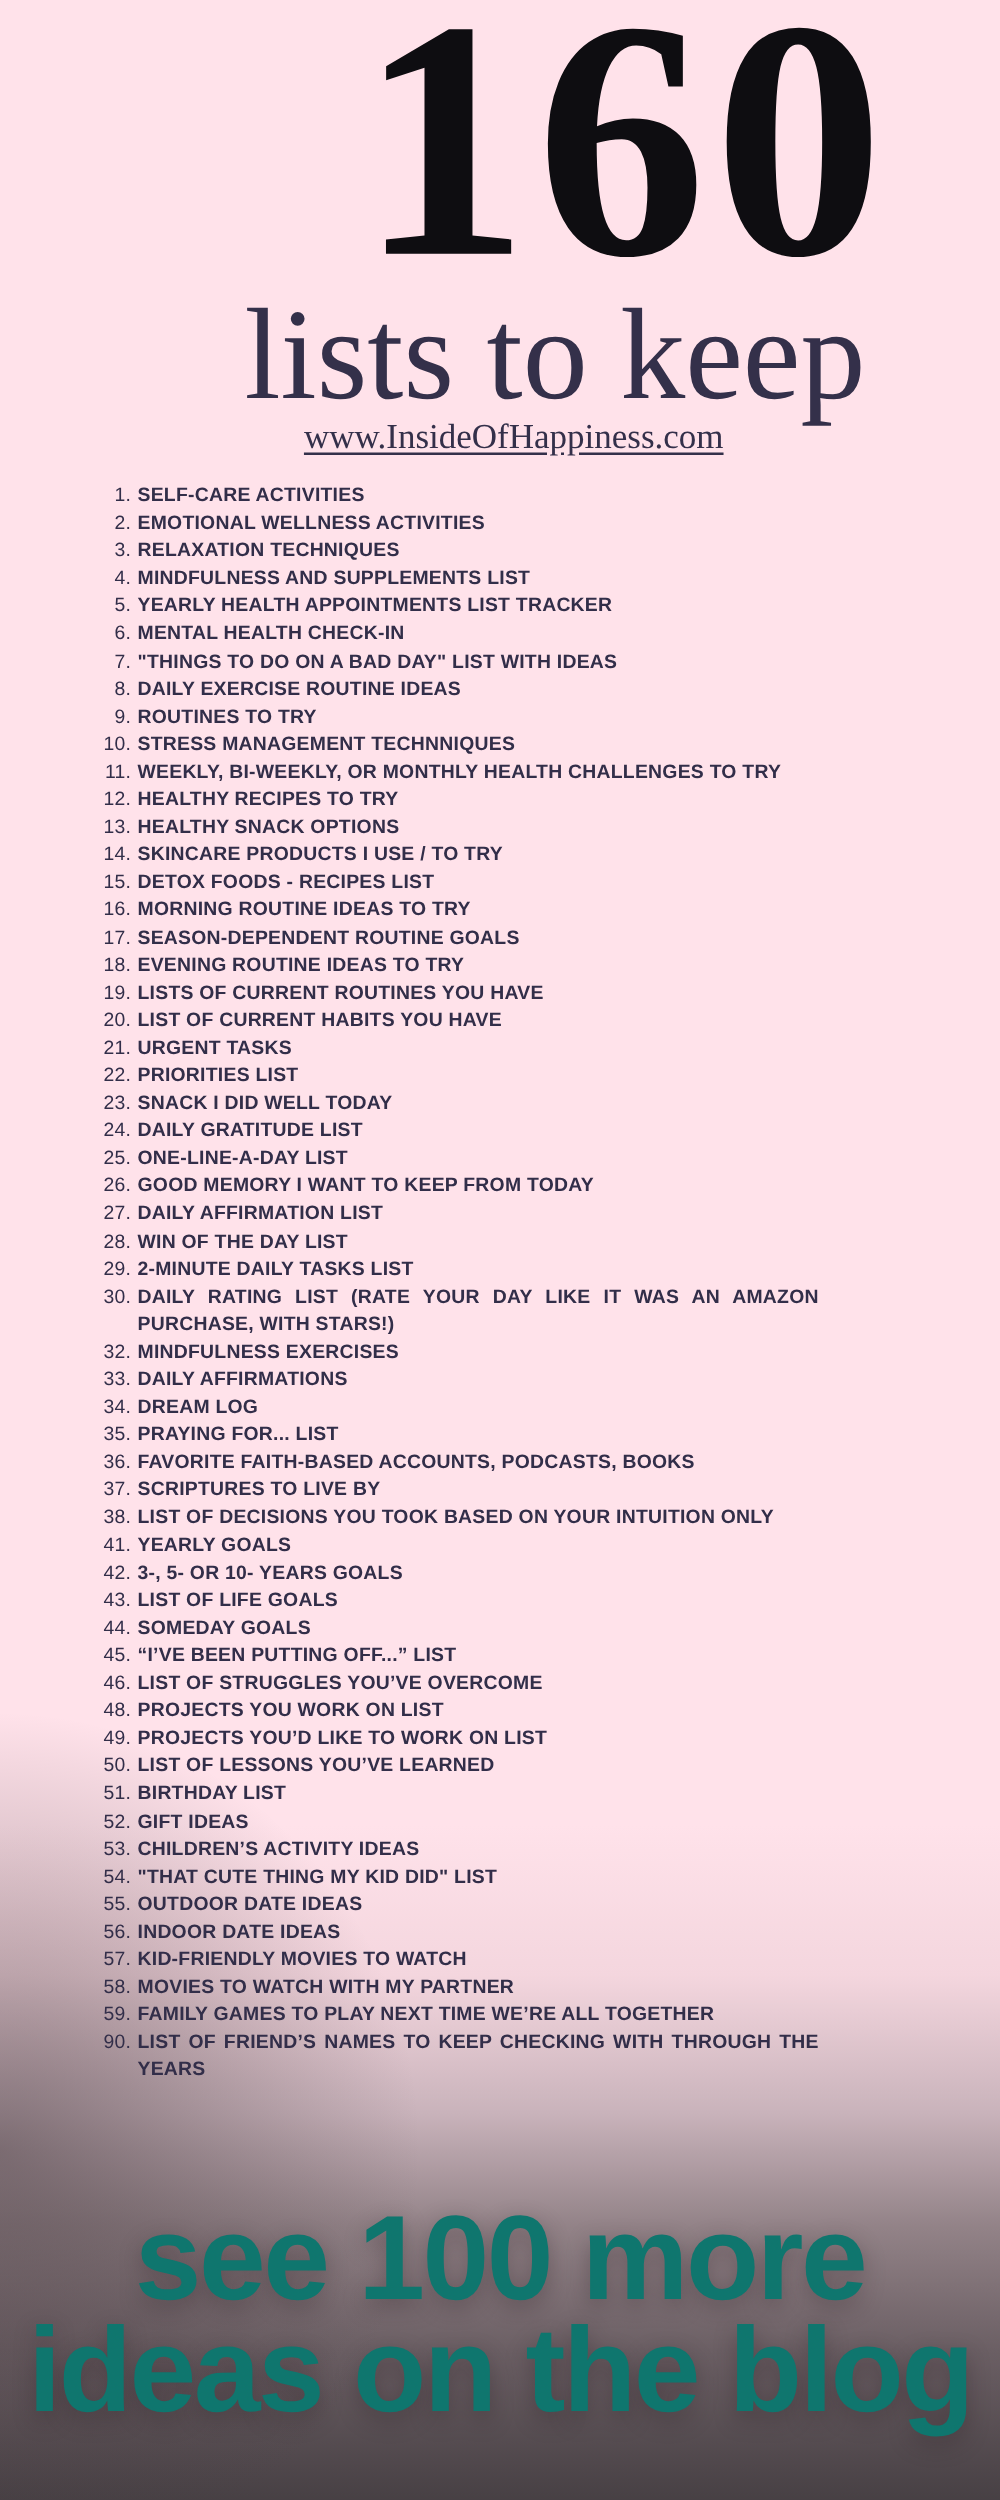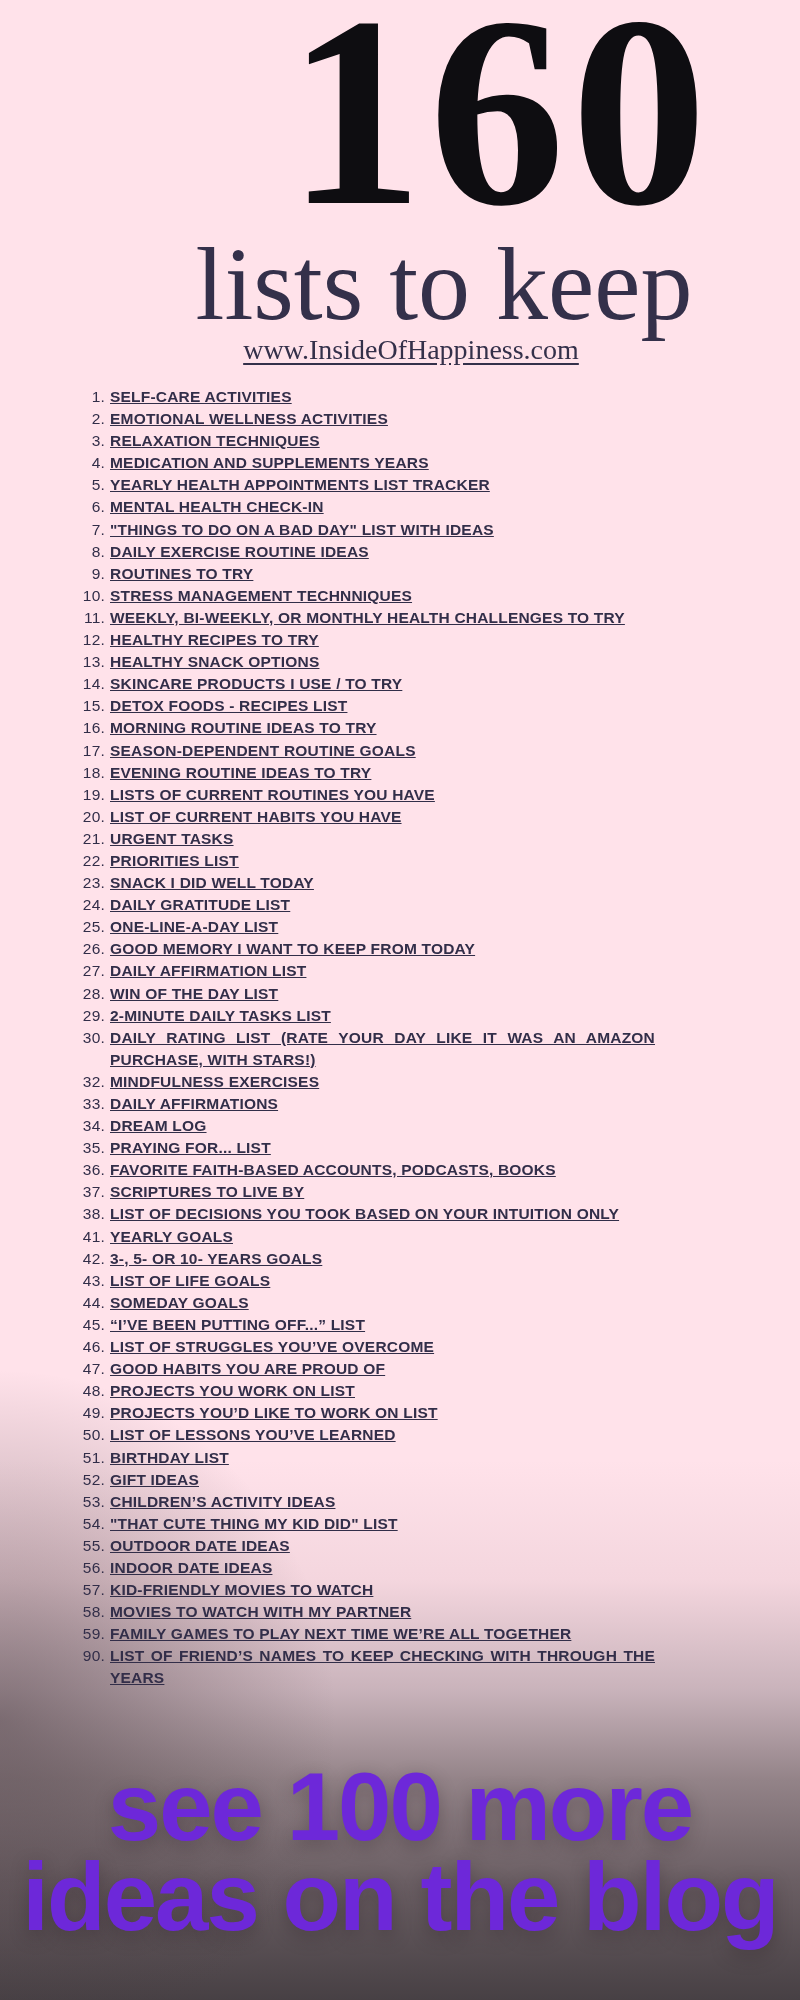--- a/index.html
+++ b/index.html
@@ -72,32 +72,31 @@
     text-align: right;
     padding-right: 5px;
     font-weight: 400;
     letter-spacing: 0.2px;
   }
   .item .txt {
     flex: 1;
     font-weight: 700;
     letter-spacing: 0.2px;
     text-align: justify;
-    text-decoration: underline;
   }
 
   .footer {
     position: absolute;
     top: 1762px; left: 0; width: 100%;
     text-align: center;
     font-weight: 700;
     font-size: 96px;
     line-height: 90px;
     letter-spacing: -2px;
-    color: #6d28d9;
+    color: #0f766e;
     text-shadow: 0 6px 18px rgba(40,30,35,0.35);
   }
 </style>
 </head>
 <body>
 
 <div class="poster">
 
   <div class="big-number">160</div>
 
@@ -116,21 +115,21 @@
     <span class="txt">EMOTIONAL WELLNESS ACTIVITIES</span>
   </li>
 
   <li class="item">
     <span class="num">3.</span>
     <span class="txt">RELAXATION TECHNIQUES</span>
   </li>
 
   <li class="item">
     <span class="num">4.</span>
-    <span class="txt">MEDICATION AND SUPPLEMENTS YEARS</span>
+    <span class="txt">MINDFULNESS AND SUPPLEMENTS LIST</span>
   </li>
 
   <li class="item">
     <span class="num">5.</span>
     <span class="txt">YEARLY HEALTH APPOINTMENTS LIST TRACKER</span>
   </li>
 
   <li class="item">
     <span class="num">6.</span>
     <span class="txt">MENTAL HEALTH CHECK-IN</span>
@@ -317,24 +316,20 @@
   <li class="item">
     <span class="num">45.</span>
     <span class="txt">“I’VE BEEN PUTTING OFF...” LIST</span>
   </li>
 
   <li class="item">
     <span class="num">46.</span>
     <span class="txt">LIST OF STRUGGLES YOU’VE OVERCOME</span>
   </li>
 
-  <li class="item">
-    <span class="num">47.</span>
-    <span class="txt">GOOD HABITS YOU ARE PROUD OF</span>
-  </li>
 
   <li class="item">
     <span class="num">48.</span>
     <span class="txt">PROJECTS YOU WORK ON LIST</span>
   </li>
 
   <li class="item">
     <span class="num">49.</span>
     <span class="txt">PROJECTS YOU’D LIKE TO WORK ON LIST</span>
   </li>

